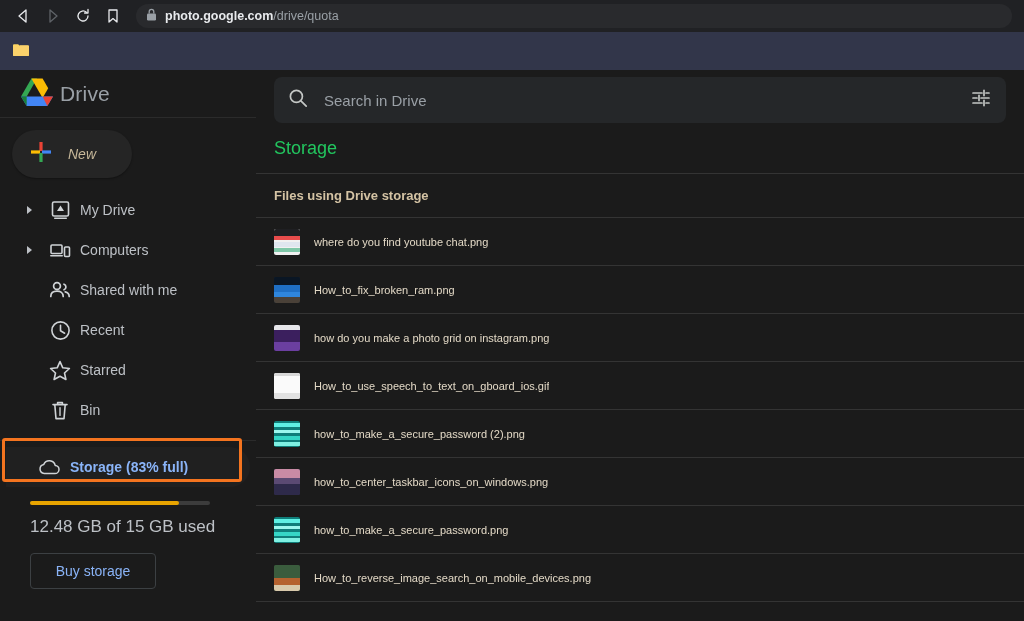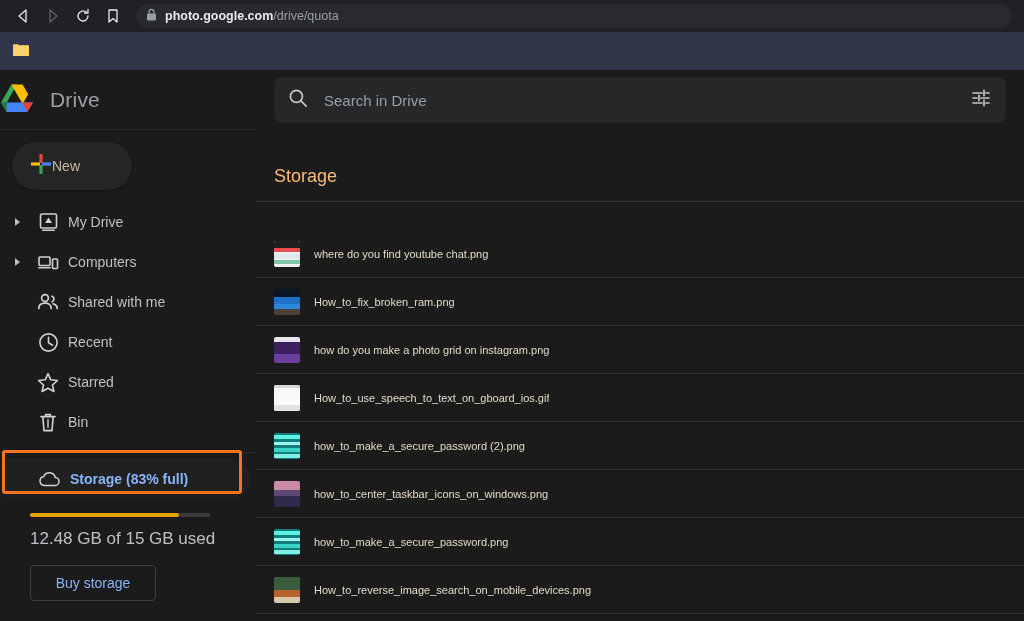--- a/index.html
+++ b/index.html
@@ -35,37 +35,38 @@
 
   
   #app { display: flex; height: calc(621px - 32px - 38px); }
 
   
   #sidebar {
     width: 256px; flex: 0 0 256px; background: #1b1b1b;
     display: flex; flex-direction: column;
   }
   #drive-header {
-    height: 60px; display: flex; align-items: center; gap: 16px; 
+    height: 48px; display: flex; align-items: center; gap: 6px; padding-left: 20px;
     border-bottom: 1px solid #2b2b2b;
   }
   #drive-wordmark { font-size: 21px; color: #9aa0a6; letter-spacing: .2px; }
 
   #new-button {
     margin: 12px 0 0 12px; width: 120px; height: 48px;
     background: #252525; border-radius: 24px;
-    display: flex; align-items: center; gap: 0; padding-left: 18px;
+    display: flex; align-items: center; gap: 16px; padding-left: 18px;
     box-shadow: 0 1px 2px rgba(0,0,0,.35);
+    font-style: italic;
   }
   #new-button .label { font-size: 14px; color: #c7b89a; }
 
   .nav-list { margin-top: 12px; }
   .nav-item {
     height: 40px; display: flex; align-items: center;
-    padding-left: 8px; gap: 0; border-radius: 0 20px 20px 0; margin-right: 14px;
+    padding-left: 20px; gap: 0; border-radius: 0 20px 20px 0; margin-right: 14px;
   }
   .nav-caret { width: 20px; flex: 0 0 20px; display: flex; align-items: center; justify-content: center; }
   .nav-caret.empty { visibility: hidden; }
   .nav-icon { width: 40px; flex: 0 0 40px; display: flex; align-items: center; justify-content: center; }
   .nav-label { font-size: 14px; color: #bdc1c6; white-space: nowrap; }
 
   #sidebar-divider { height: 1px; background: #2b2b2b; margin: 10px 0 6px 0; }
 
   #storage-item-wrap { position: relative; padding: 0 6px; }
   #storage-item {
@@ -85,35 +86,35 @@
   #storage-bar-fill { height: 100%; border-radius: 2px; background: #e8a400; }
   #storage-used-text { font-size: 17px; color: #bdc1c6; margin: 12px 0 0 30px; }
   #buy-storage-button {
     margin: 16px 0 0 30px; width: 126px; height: 36px;
     border: 1px solid #3c4043; border-radius: 4px;
     display: flex; align-items: center; justify-content: center;
     font-size: 14px; color: #8ab4f8; font-weight: 500;
   }
 
   
-  #main { flex: 1; background: #1b1b1b; display: flex; flex-direction: column; min-width: 0; gap: 28px; }
+  #main { flex: 1; background: #1b1b1b; display: flex; flex-direction: column; min-width: 0; }
 
   #search-row { height: 60px; display: flex; align-items: center; padding: 0 18px; }
   #search-bar {
     flex: 1; height: 46px; background: #252729; border-radius: 8px;
     display: flex; align-items: center; padding: 0 14px; gap: 16px;
   }
   #search-input {
     flex: 1; background: transparent; border: none; outline: none;
     font-size: 15px; color: #e8eaed; font-family: inherit;
   }
   #search-input::placeholder { color: #9aa0a6; }
 
   #page-title {
-    font-size: 18px; color: #fdba74; padding: 8px 0 14px 18px;
+    font-size: 18px; color: #22c55e; padding: 8px 0 14px 18px;
     border-bottom: 1px solid #343434; margin-left: 0;
   }
   #column-header {
     font-size: 13px; font-weight: bold; color: #d4c3a4; padding: 14px 0 14px 18px;
     border-bottom: 1px solid #343434;
   }
 
   #file-list { flex: 1; overflow: hidden; }
   .file-row {
     height: 48px; display: flex; align-items: center;
@@ -336,20 +337,21 @@
             <path d="M3 11 h4 M11 11 h8" stroke="#c4c7c5" stroke-width="1.7" stroke-linecap="round"></path>
             <path d="M9 8.4 V13.6" stroke="#c4c7c5" stroke-width="1.7" stroke-linecap="round"></path>
             <path d="M3 16 h9 M16 16 h3" stroke="#c4c7c5" stroke-width="1.7" stroke-linecap="round"></path>
             <path d="M14 13.4 V18.6" stroke="#c4c7c5" stroke-width="1.7" stroke-linecap="round"></path>
           </svg>
         </span>
       </div>
     </div>
 
     <div id="page-title">Storage</div>
+    <div id="column-header">Files using Drive storage</div>
 
     <div id="file-list">
 
       <div class="file-row">
         <span class="thumb" style="background:#f1f1f1">
           <span class="band" style="top:0;height:7px;background:#1f1f22"></span>
           <span class="band" style="top:7px;height:4px;background:#e84c4c"></span>
           <span class="band" style="top:13px;height:5px;background:#dfe6ef"></span>
           <span class="band" style="top:19px;height:4px;background:#7fc7a8"></span>
         </span>

